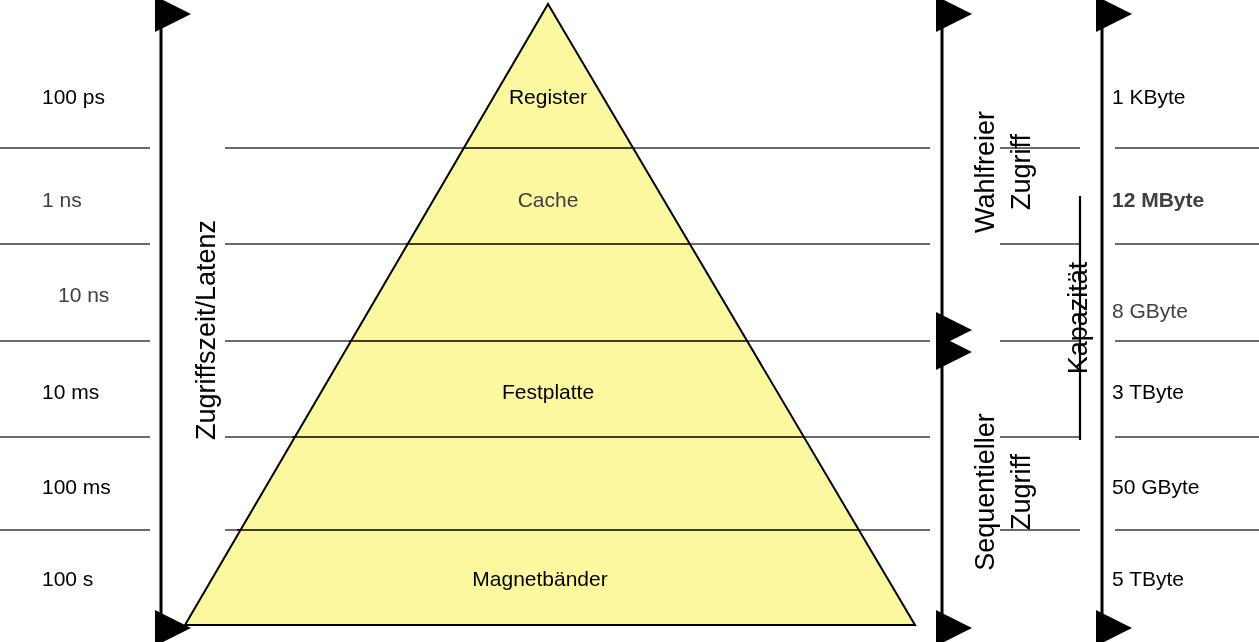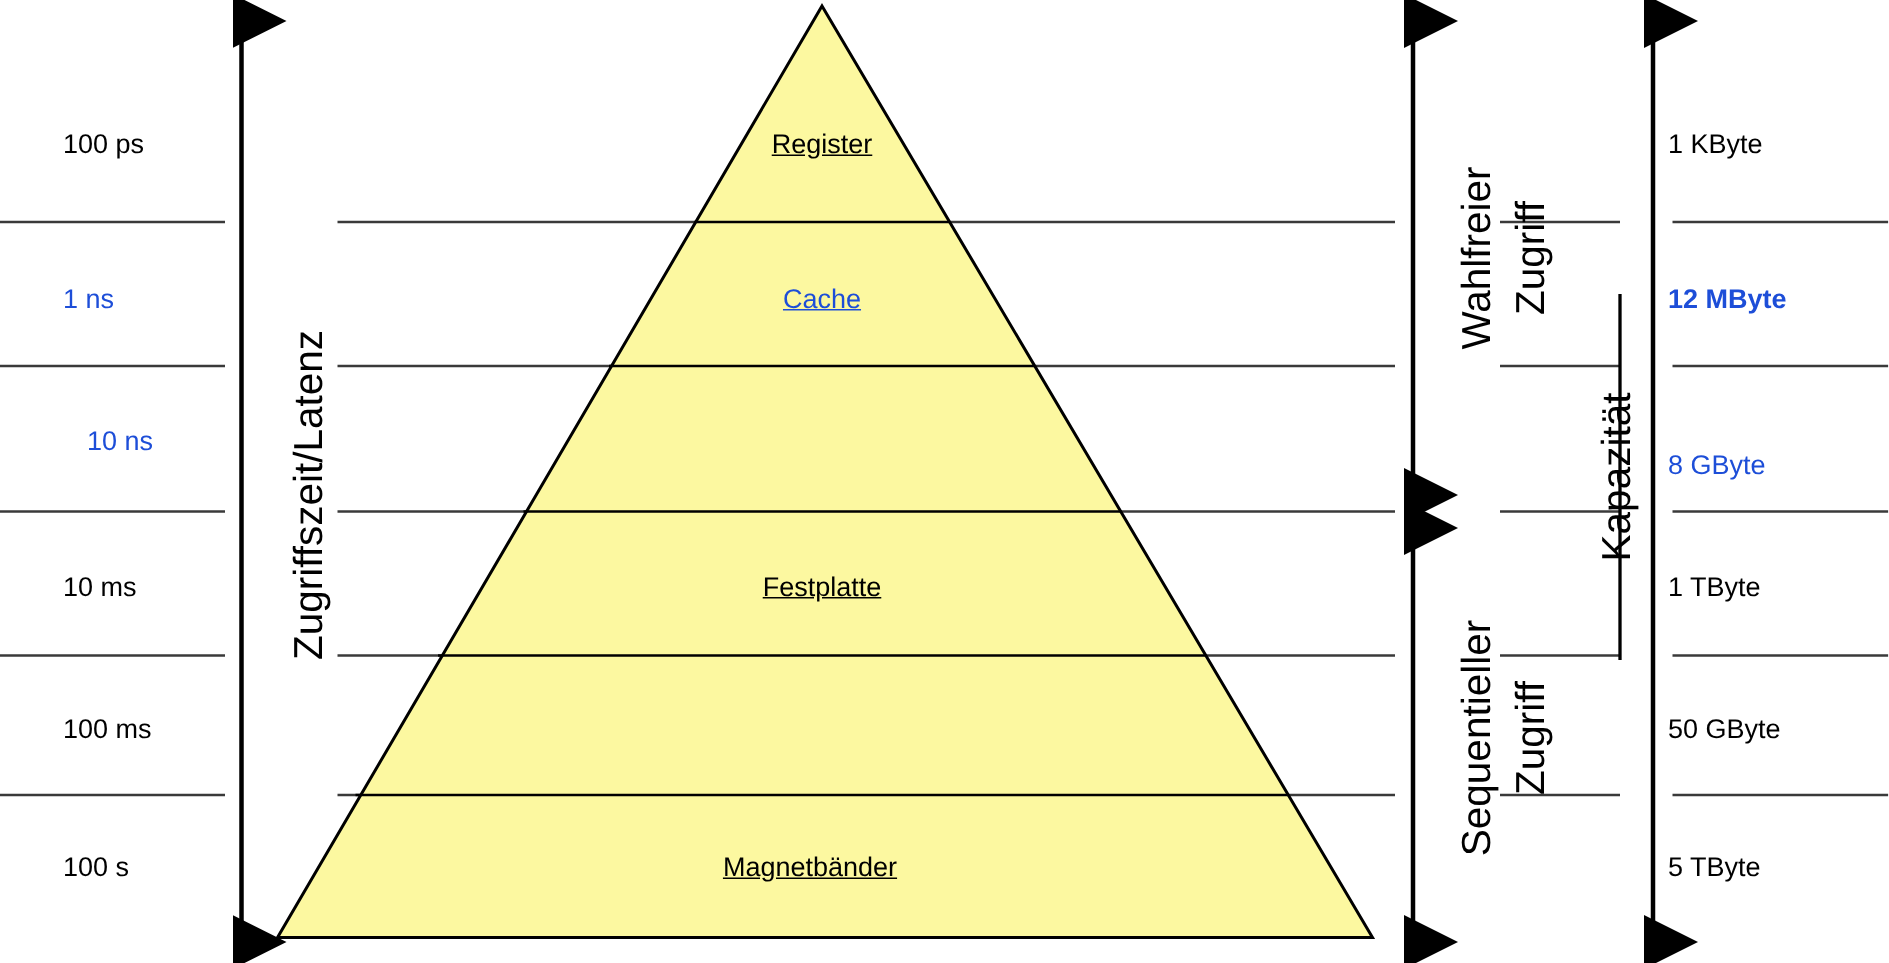--- a/index.html
+++ b/index.html
@@ -20,30 +20,29 @@
   #diagram-svg {
     position: absolute;
     left: 0;
     top: 0;
     width: 1259px;
     height: 642px;
   }
   .lbl {
     position: absolute;
     font-family: "Liberation Sans", sans-serif;
-    font-size: 18px;
+    font-size: 21px;
     color: #000000;
     white-space: nowrap;
     line-height: 1;
   }
-  .lbl.blue { color: #1d4ed8; }
+  .lbl.blue { color: #404040; }
   .tier-label {
     text-align: center;
     transform: translate(-50%, -50%);
-    text-decoration: underline;
   }
   .left-label {
     transform: translate(0, -50%);
   }
   .right-label {
     transform: translate(0, -50%);
   }
   .vert-label {
     position: absolute;
     font-family: "Liberation Sans", sans-serif;
@@ -139,17 +138,17 @@
   <div class="vert-label" style="left:1021px; top:172px;">Zugriff</div>
 
   <div class="vert-label" style="left:985px; top:492px;">Sequentieller</div>
   <div class="vert-label" style="left:1021px; top:492px;">Zugriff</div>
 
   <div class="vert-label" style="left:1078px; top:318px;">Kapazität</div>
 
   <div class="lbl right-label" style="left:1112px; top:96px;">1 KByte</div>
   <div class="lbl right-label blue" style="left:1112px; top:199px;font-weight:bold;">12 MByte</div>
   <div class="lbl right-label blue" style="left:1112px; top:310px;">8 GByte</div>
-  <div class="lbl right-label" style="left:1112px; top:391px;">1 TByte</div>
+  <div class="lbl right-label" style="left:1112px; top:391px;">3 TByte</div>
   <div class="lbl right-label" style="left:1112px; top:486px;">50 GByte</div>
   <div class="lbl right-label" style="left:1112px; top:578px;">5 TByte</div>
 
 </div>
 
 </body></html>

